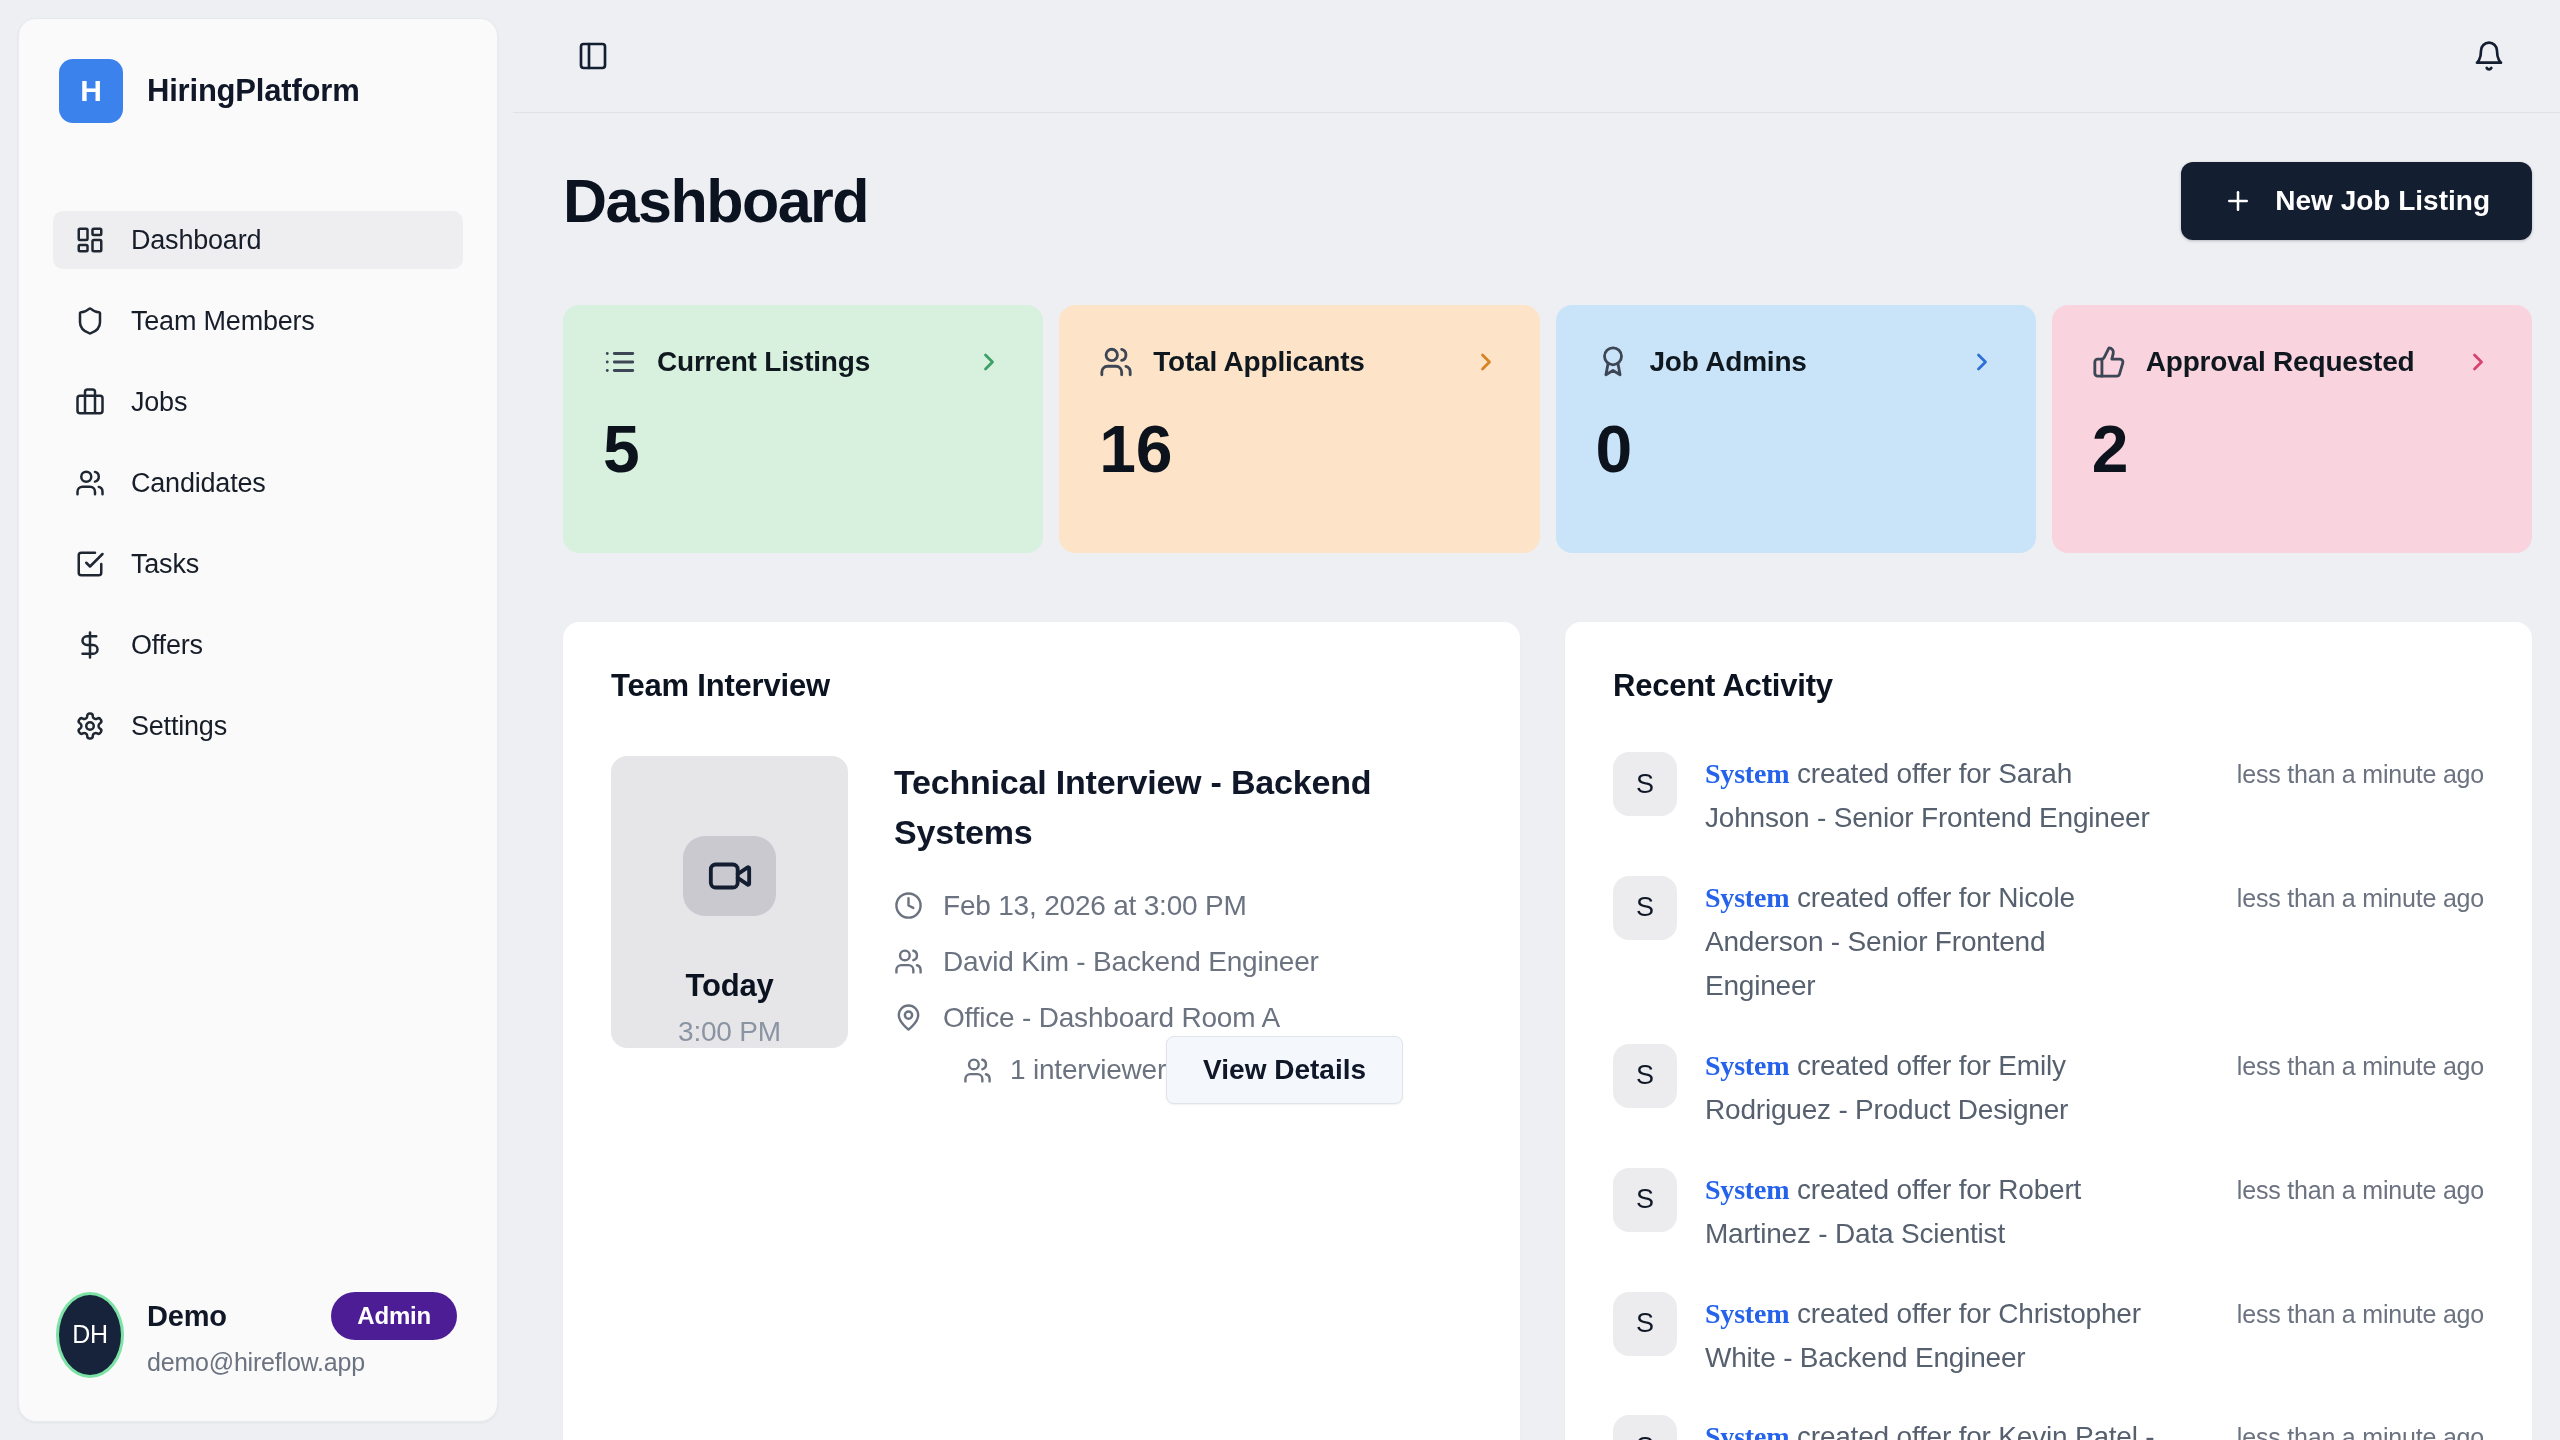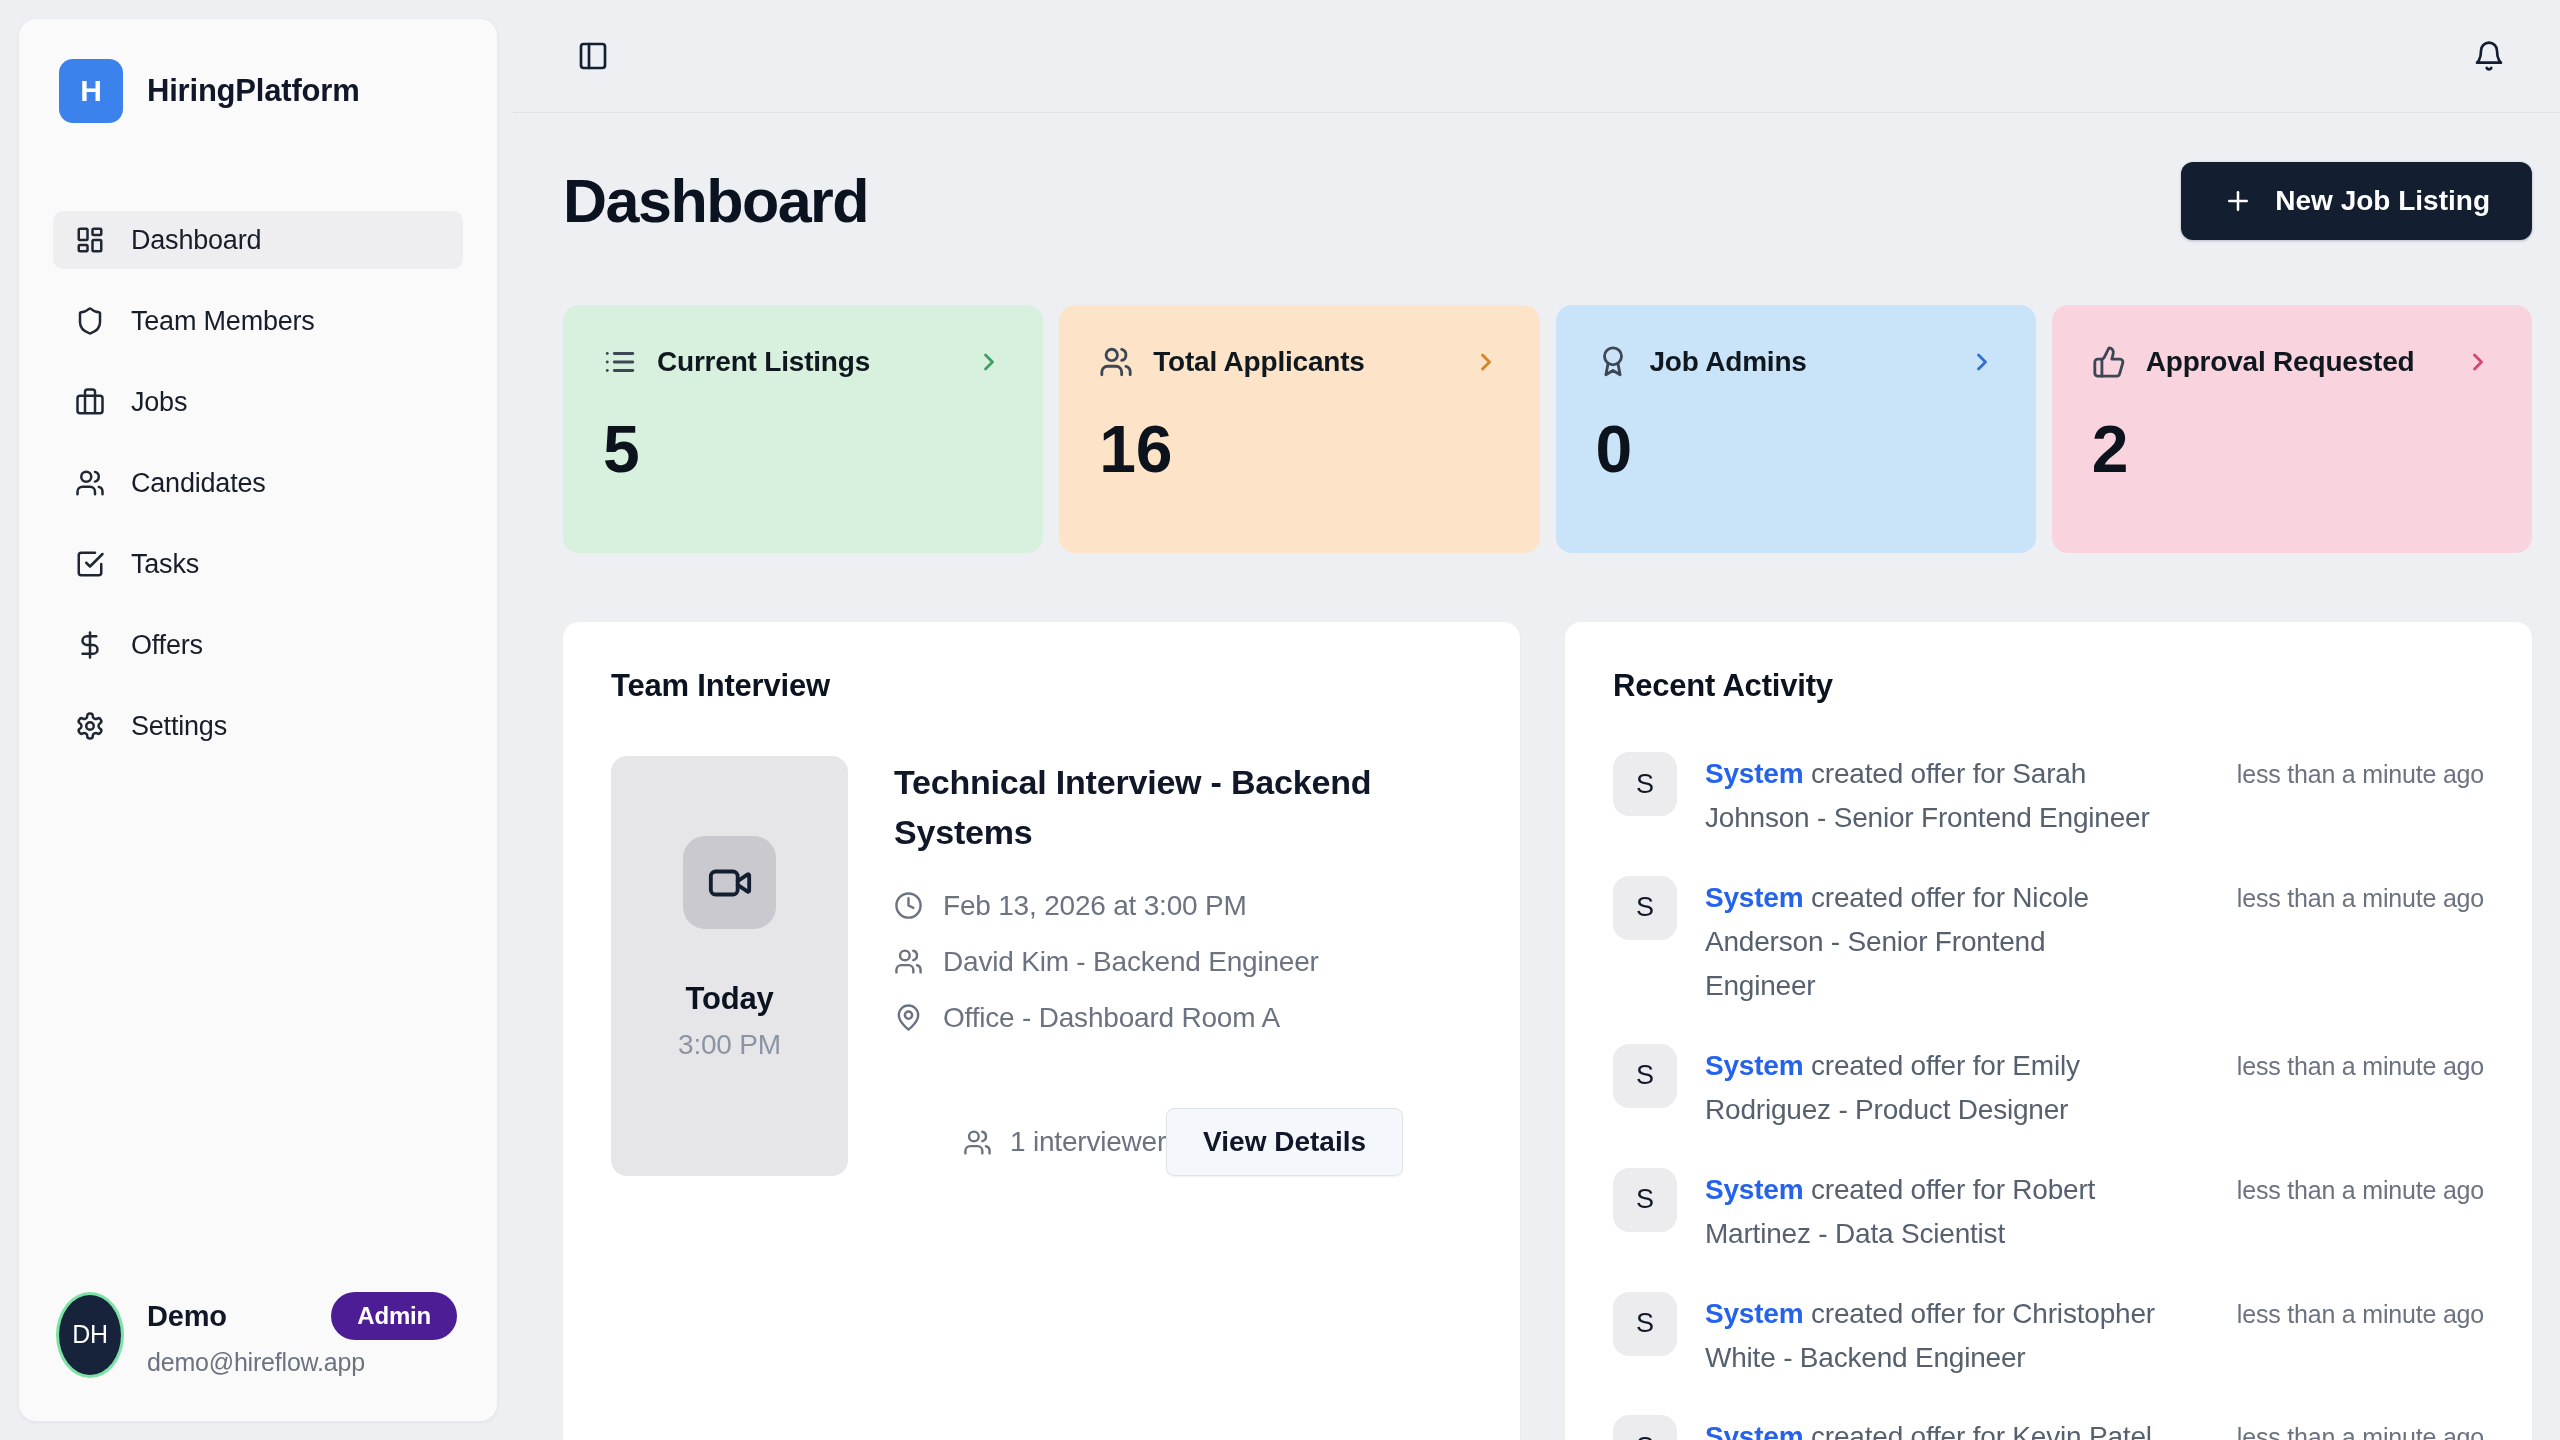--- a/index.html
+++ b/index.html
@@ -87,21 +87,21 @@
   .panels { margin-top:69px; display:grid; grid-template-columns:957px 1fr; gap:45px; align-items:start; }
   .panel {
     background:#fff; border-radius:16px; padding:46px 48px; min-height:860px;
     box-shadow:0 1px 2px rgba(16,24,40,.04);
   }
   .panel-title { font-size:31px; font-weight:700; color:#0b1220; }
 
   
   .iv-row { margin-top:52px; display:flex; gap:46px; }
   .iv-tile {
-    width:237px; height:420px; background:#e6e6e9; border-radius:16px;
+    width:237px; height:292px; background:#e6e6e9; border-radius:16px;
     display:flex; flex-direction:column; align-items:center; padding-top:80px; flex-shrink:0;
   }
   .iv-cam {
     width:93px; height:93px; background:#c9c9cf; border-radius:22px;
     display:flex; align-items:center; justify-content:center;
   }
   .iv-cam svg { width:46px; height:46px; stroke:#141e31; }
   .iv-day { margin-top:52px; font-size:31px; font-weight:700; color:#0b1220; }
   .iv-time { margin-top:12px; font-size:28px; color:#8b94a3; }
   .iv-details { flex:1; display:flex; flex-direction:column; min-height:348px; padding-top:2px; }
@@ -120,21 +120,21 @@
 
   
   .activity-list { margin-top:48px; }
   .activity-item { display:flex; gap:28px; margin-bottom:36px; }
   .act-avatar {
     width:64px; height:64px; border-radius:16px; background:#ececef; flex-shrink:0;
     display:flex; align-items:center; justify-content:center;
     font-size:27px; color:#101828;
   }
   .act-body { flex:1; max-width:510px; font-size:28px; line-height:1.57; color:#56606e; }
-  .act-actor { color:#2563eb; font-weight:700; cursor:pointer; }
+  .act-actor { color:#2563eb; font-weight:700; cursor:pointer;font-family:Liberation Serif, serif; }
   .act-time { width:300px; flex-shrink:0; text-align:right; font-size:25px; color:#6b7280; padding-top:8px; }
 </style>
 </head>
 <body>
 
 <aside class="sidebar">
   <div class="brand">
     <div class="brand-logo">
         <span>H</span>
       </div>

